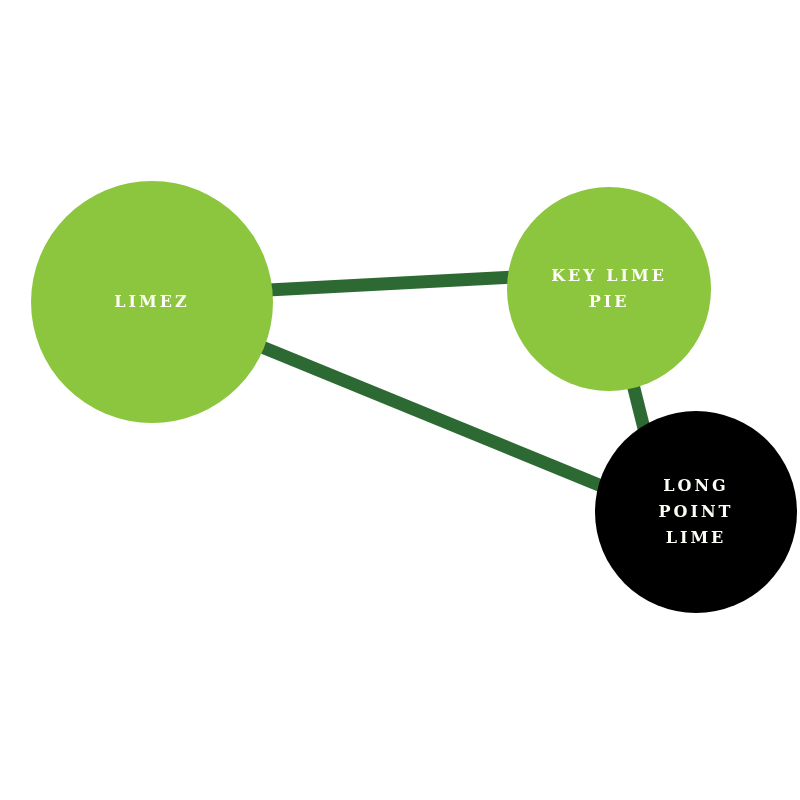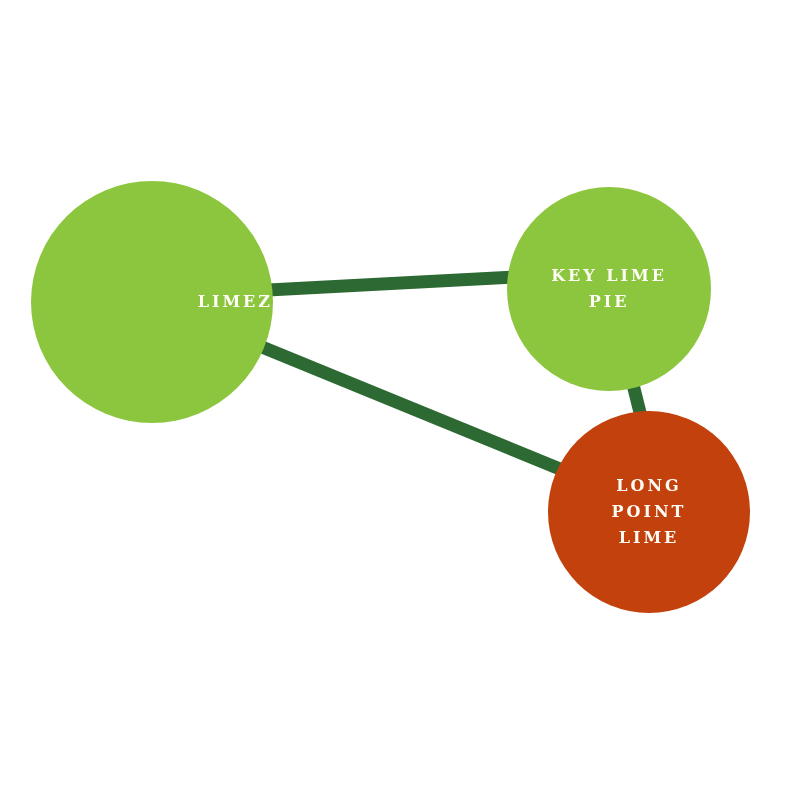--- a/index.html
+++ b/index.html
@@ -46,28 +46,28 @@
 <body>
 
 <div class="canvas">
 
   <svg id="edge-layer" class="edge-layer" viewBox="0 0 800 800">
       <line x1="152" y1="296" x2="609" y2="272" stroke="#2d6a33" stroke-width="13"></line>
       <line x1="152" y1="302" x2="665" y2="512" stroke="#2d6a33" stroke-width="13"></line>
       <line x1="609" y1="289" x2="665" y2="512" stroke="#2d6a33" stroke-width="13"></line>
     </svg>
 
-  <div class="node" style="left: 31px; top: 181px; width: 242px; height: 242px; background: rgb(140, 198, 62); justify-content: flex-end;">
+  <div class="node" style="left: 31px; top: 181px; width: 242px; height: 242px; background: rgb(140, 198, 62);">
     <span class="node-label" style="color: rgb(253, 253, 246);">LIMEZ</span>
   </div>
 
   <div class="node" style="left: 507px; top: 187px; width: 204px; height: 204px; background: rgb(140, 198, 62);">
     <span class="node-label" style="color: rgb(253, 253, 246);">KEY LIME
 PIE</span>
   </div>
 
-  <div class="node" style="left: 548px; top: 411px; width: 202px; height: 202px; background: #c2410c;">
+  <div class="node" style="left: 595px; top: 411px; width: 202px; height: 202px; background: #000000;">
     <span class="node-label" style="color: rgb(253, 253, 246);">LONG
 POINT
 LIME</span>
   </div>
 
 </div>
 
 </body></html>

